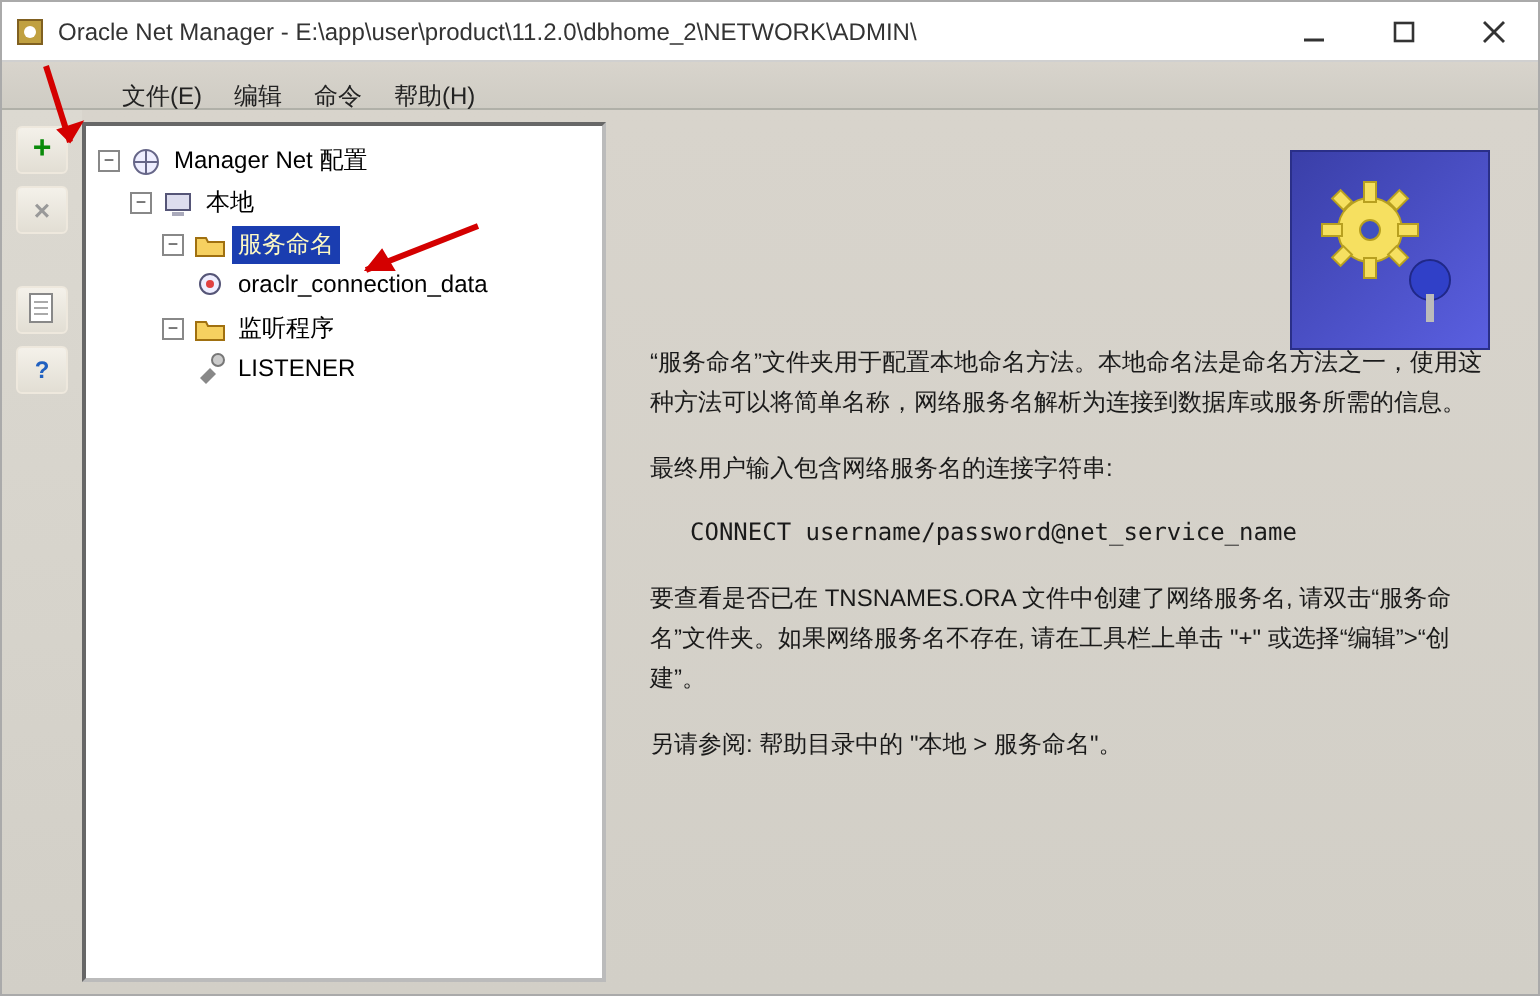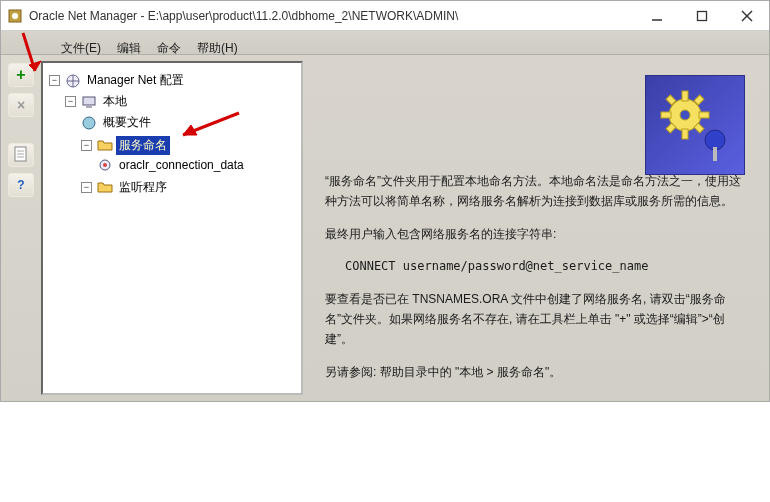--- a/index.html
+++ b/index.html
@@ -1,18 +1,18 @@
 <!DOCTYPE html>
 <html><head>
 <meta charset="utf-8">
 <style>
   * { box-sizing: border-box; }
   html, body { margin: 0; padding: 0; font-family: "Microsoft YaHei", "SimSun", Arial, sans-serif; font-size: 12px; }
   .window {
-    width: 770px; height: 402px;
+    width: 770px; height: 498px;
     border: 1px solid #aaa;
     background: #fff;
     position: relative;
     display: flex; flex-direction: column;
   }
   .titlebar {
     height: 30px; background: #fff;
     display: flex; align-items: center;
     border-bottom: 1px solid #d0d0d0;
     padding-left: 6px;
@@ -171,30 +171,20 @@
                   <span class="toggle">−</span>
                   <span class="icon">
                     <svg viewBox="0 0 16 16">
                         <rect x="2" y="3" width="12" height="8" fill="#dde" stroke="#557"></rect>
                         <rect x="5" y="12" width="6" height="2" fill="#aab"></rect>
                       </svg>
                   </span>
                   <span class="label">本地</span>
                 </span>
                 <ul>
-                  <li>
-                    <span class="node">
-                      <span class="icon">
-                        <svg viewBox="0 0 16 16">
-                            <circle cx="8" cy="8" r="6" fill="#9cd" stroke="#368"></circle>
-                          </svg>
-                      </span>
-                      <span class="label">概要文件</span>
-                    </span>
-                  </li>
                   <li>
                     <span class="node selected">
                       <span class="toggle">−</span>
                       <span class="icon">
                         <svg viewBox="0 0 16 16">
                             <path d="M1 4h5l1 2h8v7H1z" fill="#f6d060" stroke="#a07010"></path>
                           </svg>
                       </span>
                       <span class="label">服务命名</span>
                     </span>
@@ -215,20 +205,33 @@
                   <li>
                     <span class="node">
                       <span class="toggle">−</span>
                       <span class="icon">
                         <svg viewBox="0 0 16 16">
                             <path d="M1 4h5l1 2h8v7H1z" fill="#f6d060" stroke="#a07010"></path>
                           </svg>
                       </span>
                       <span class="label">监听程序</span>
                     </span>
+                    <ul>
+                      <li>
+                        <span class="node">
+                          <span class="icon">
+                            <svg viewBox="0 0 16 16">
+                                <path d="M3 13l5-5 3 3-5 5z" fill="#888"></path>
+                                <circle cx="12" cy="4" r="3" fill="#ccc" stroke="#777"></circle>
+                              </svg>
+                          </span>
+                          <span class="label">LISTENER</span>
+                        </span>
+                      </li>
+                    </ul>
                   </li>
                 </ul>
               </li>
             </ul>
           </li>
         </ul>
       </div>
     </div>
 
     <div class="content-panel">

